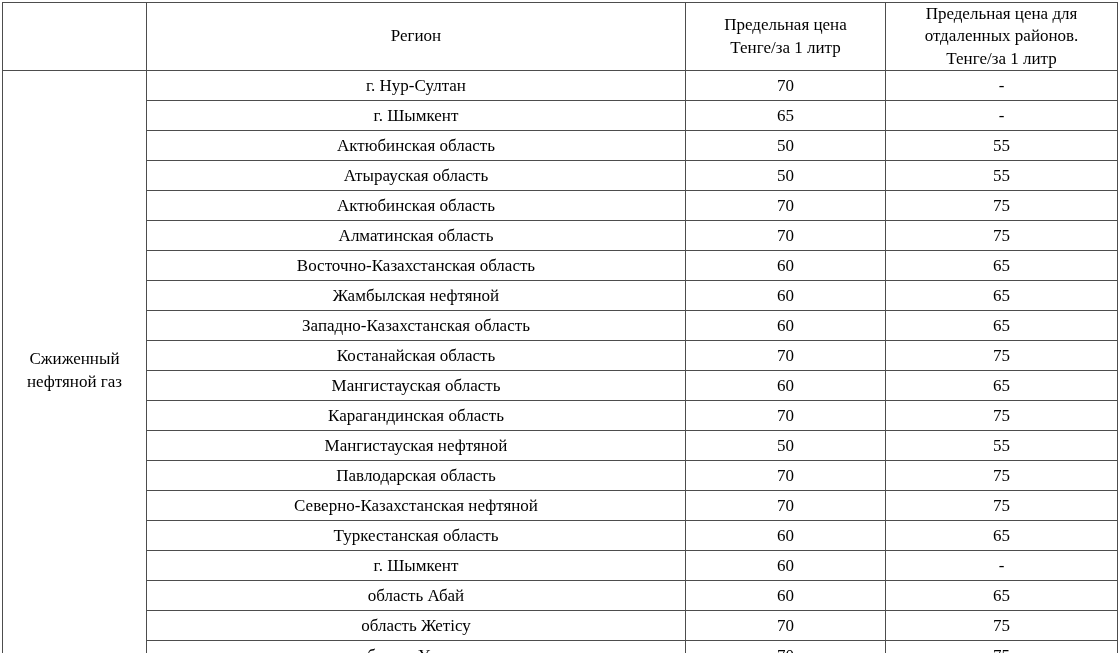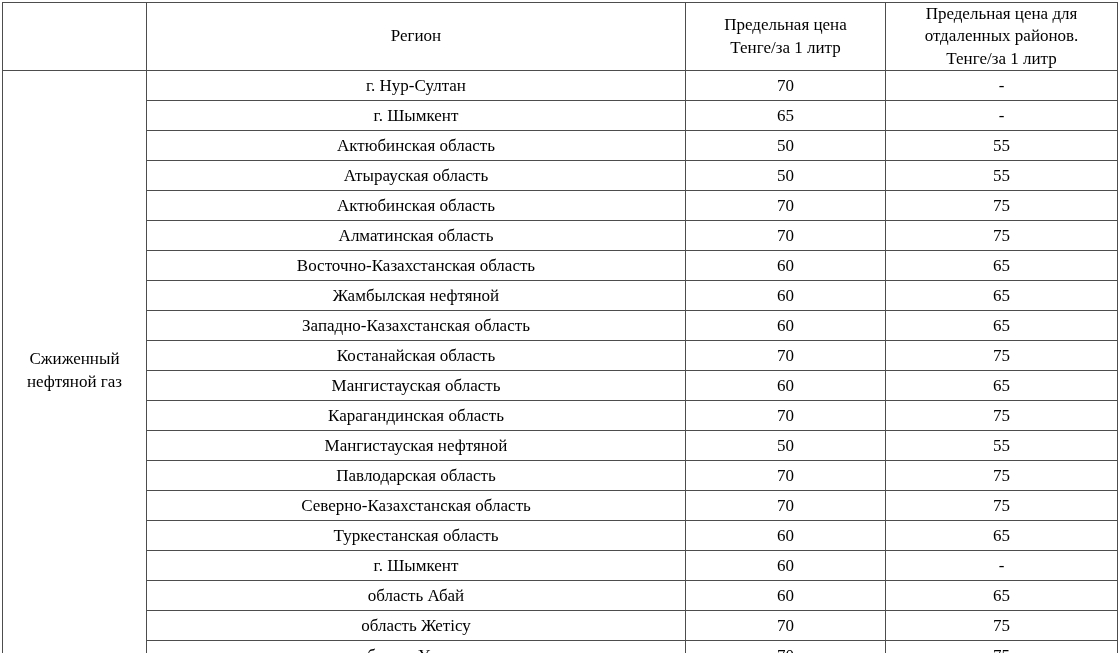--- a/index.html
+++ b/index.html
@@ -165,21 +165,21 @@
         <td class="region-cell">Мангистауская нефтяной</td>
         <td class="price-cell">50</td>
         <td class="remote-cell">55</td>
       </tr>
       <tr>
         <td class="region-cell">Павлодарская область</td>
         <td class="price-cell">70</td>
         <td class="remote-cell">75</td>
       </tr>
       <tr>
-        <td class="region-cell">Северно-Казахстанская область</td>
+        <td class="region-cell">Северно-Казахстанская нефтяной</td>
         <td class="price-cell">70</td>
         <td class="remote-cell">75</td>
       </tr>
       <tr>
         <td class="region-cell">Туркестанская область</td>
         <td class="price-cell">60</td>
         <td class="remote-cell">65</td>
       </tr>
       <tr>
         <td class="region-cell">г. Шымкент</td>

